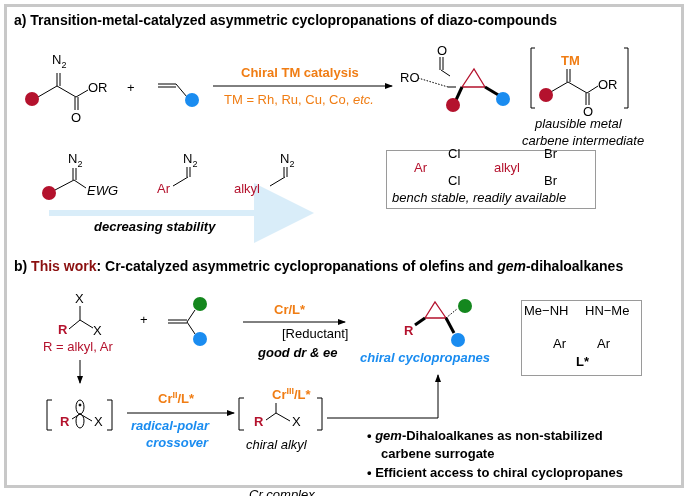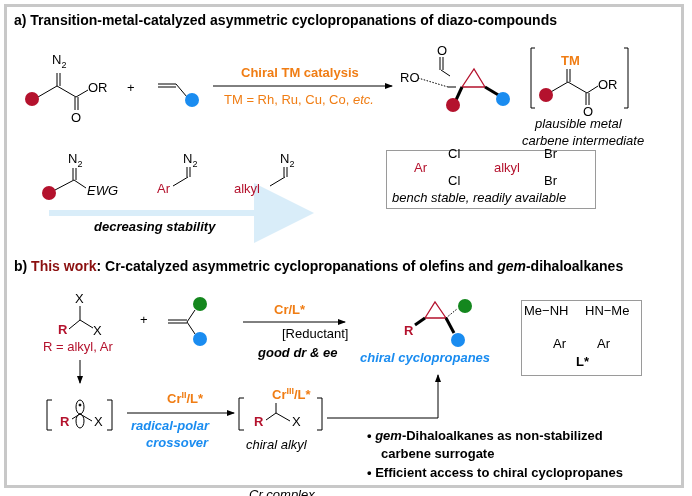--- a/index.html
+++ b/index.html
@@ -217,21 +217,21 @@
 <div class="box" style="left:521px;top:300px;width:121px;height:76px;"></div>
 <div class="t lbl" style="left:524px;top:303px;">Me−NH</div>
 <div class="t lbl" style="left:585px;top:303px;">HN−Me</div>
 <div class="t lbl" style="left:553px;top:336px;">Ar</div>
 <div class="t lbl" style="left:597px;top:336px;">Ar</div>
 <div class="t lbl b" style="left:576px;top:354px;">L*</div>
 
 <div class="t lbl b red" style="left:60px;top:414px;">R</div>
 <div class="t lbl" style="left:94px;top:414px;">X</div>
 
-<div class="t lbl b orange" style="left:167px;top:390px;">Cr<sup>II</sup>/L*</div>
+<div class="t lbl b orange" style="left:158px;top:390px;">Cr<sup>II</sup>/L*</div>
 <div class="t lbl b it blue" style="left:131px;top:418px;">radical-polar</div>
 <div class="t lbl b it blue" style="left:146px;top:435px;">crossover</div>
 
 <div class="t lbl b orange" style="left:272px;top:386px;text-align:center;">Cr<sup>III</sup>/L*</div>
 <div class="t lbl b red" style="left:254px;top:414px;">R</div>
 <div class="t lbl" style="left:292px;top:414px;">X</div>
 <div class="t lbl it" style="left:246px;top:437px;">chiral alkyl</div>
 <div class="t lbl it" style="left:249px;top:455px;margin-top:32px;">Cr complex</div>
 
 <div class="t lbl b" style="left:367px;top:428px;">• <span class="it">gem</span><span>-Dihaloalkanes as non-stabilized</span></div>

